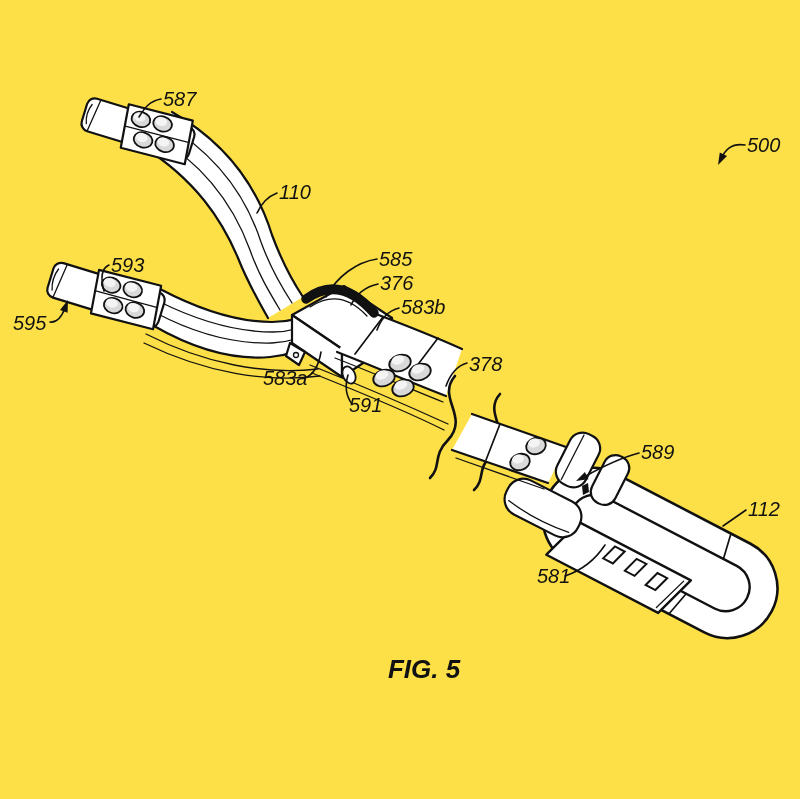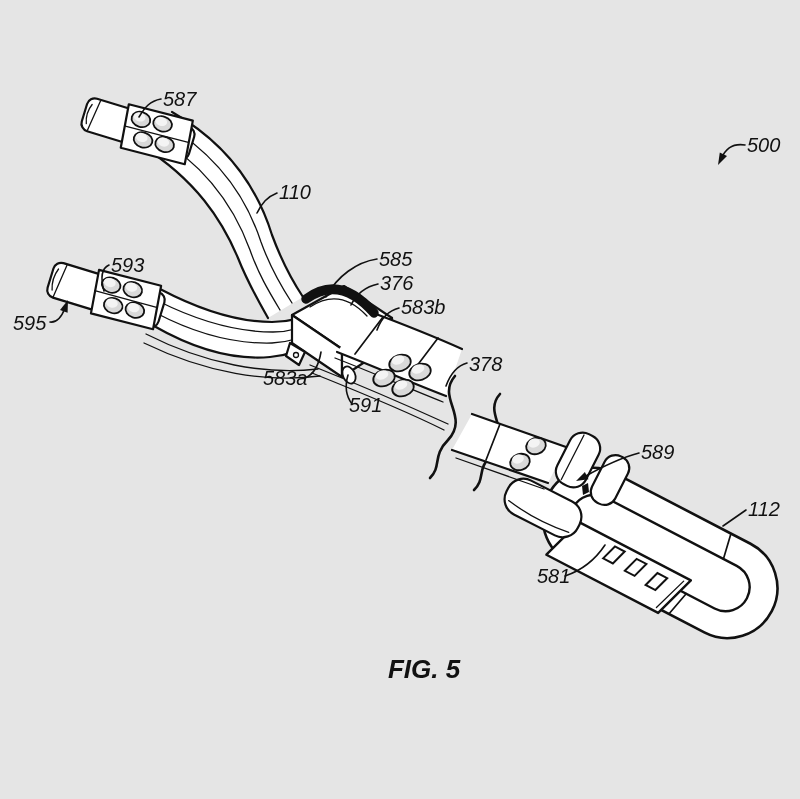--- a/index.html
+++ b/index.html
@@ -1,16 +1,16 @@
 <!DOCTYPE html>
 <html><head>
 <meta charset="utf-8">
 <style>
   html,body{margin:0;padding:0;background:#ffffff;}
-  #page{position:relative;width:800px;height:799px;background:#e5e5e5;overflow:hidden;
+  #page{position:relative;width:800px;height:799px;background:#fde047;overflow:hidden;
         font-family:"Liberation Sans", sans-serif;}
   svg{position:absolute;left:0;top:0;}
   .ln   {fill:none;stroke:#111111;stroke-width:2.2;stroke-linecap:round;stroke-linejoin:round;}
   .thin {fill:none;stroke:#111111;stroke-width:1.3;stroke-linecap:round;stroke-linejoin:round;}
   .med  {fill:none;stroke:#111111;stroke-width:1.7;stroke-linecap:round;stroke-linejoin:round;}
   .fw   {fill:#ffffff;stroke:#111111;stroke-width:2.2;stroke-linejoin:round;}
   .fwn  {fill:#ffffff;stroke:none;}
   .keeper{fill:none;stroke:#111111;stroke-width:9.5;stroke-linecap:round;}
   .stud {fill:#d9d9d9;stroke:#111111;stroke-width:1.8;}
   .studhi{fill:#f4f4f4;stroke:none;}

